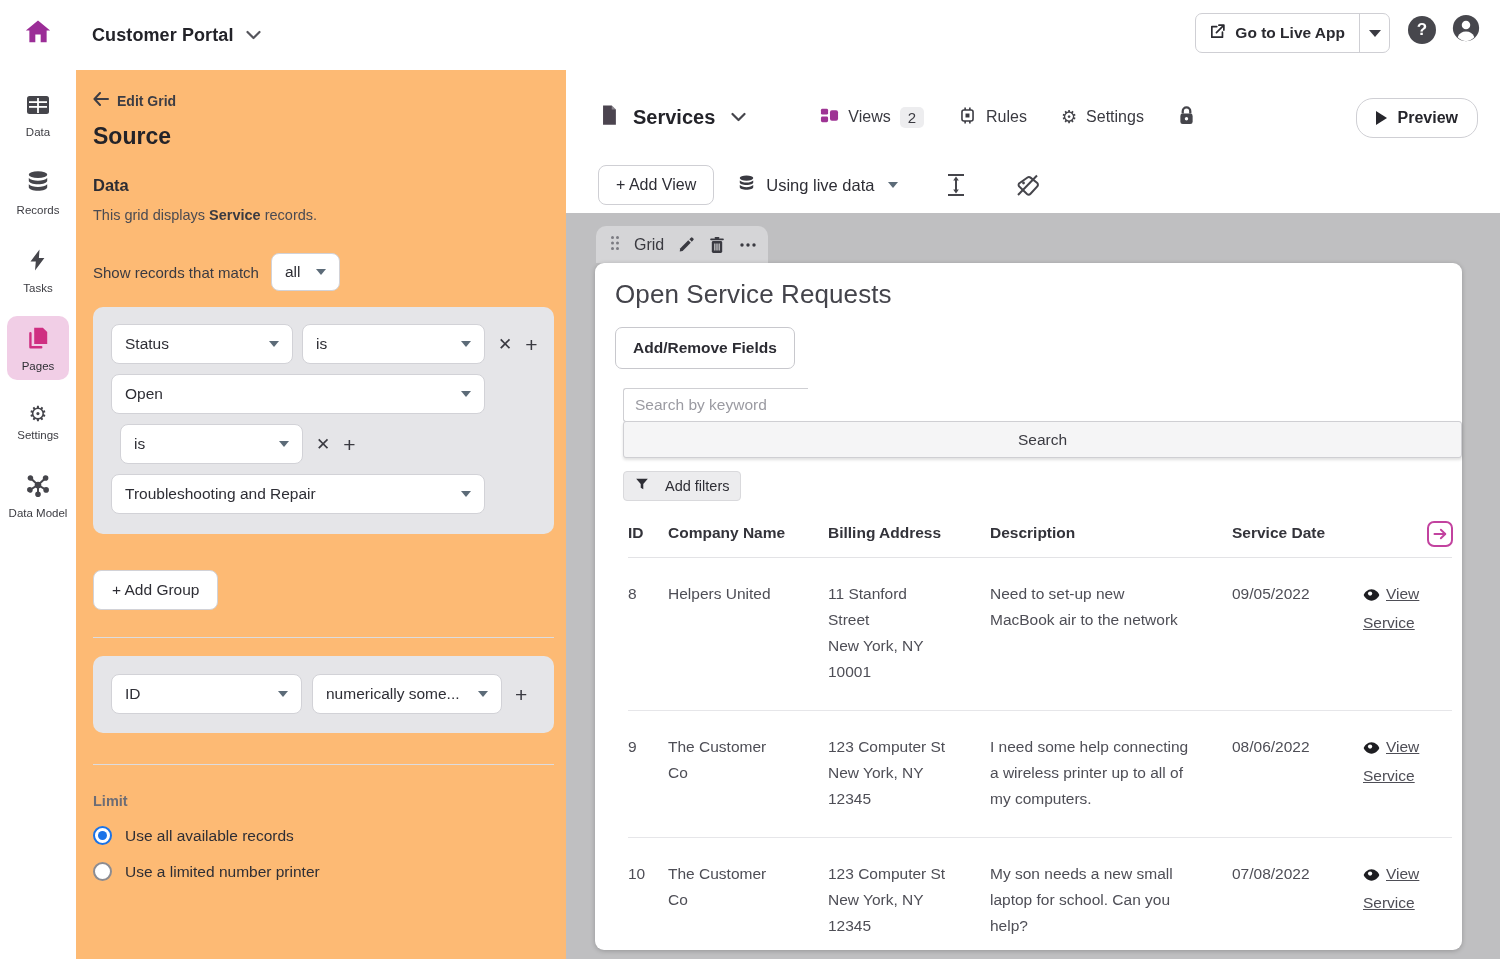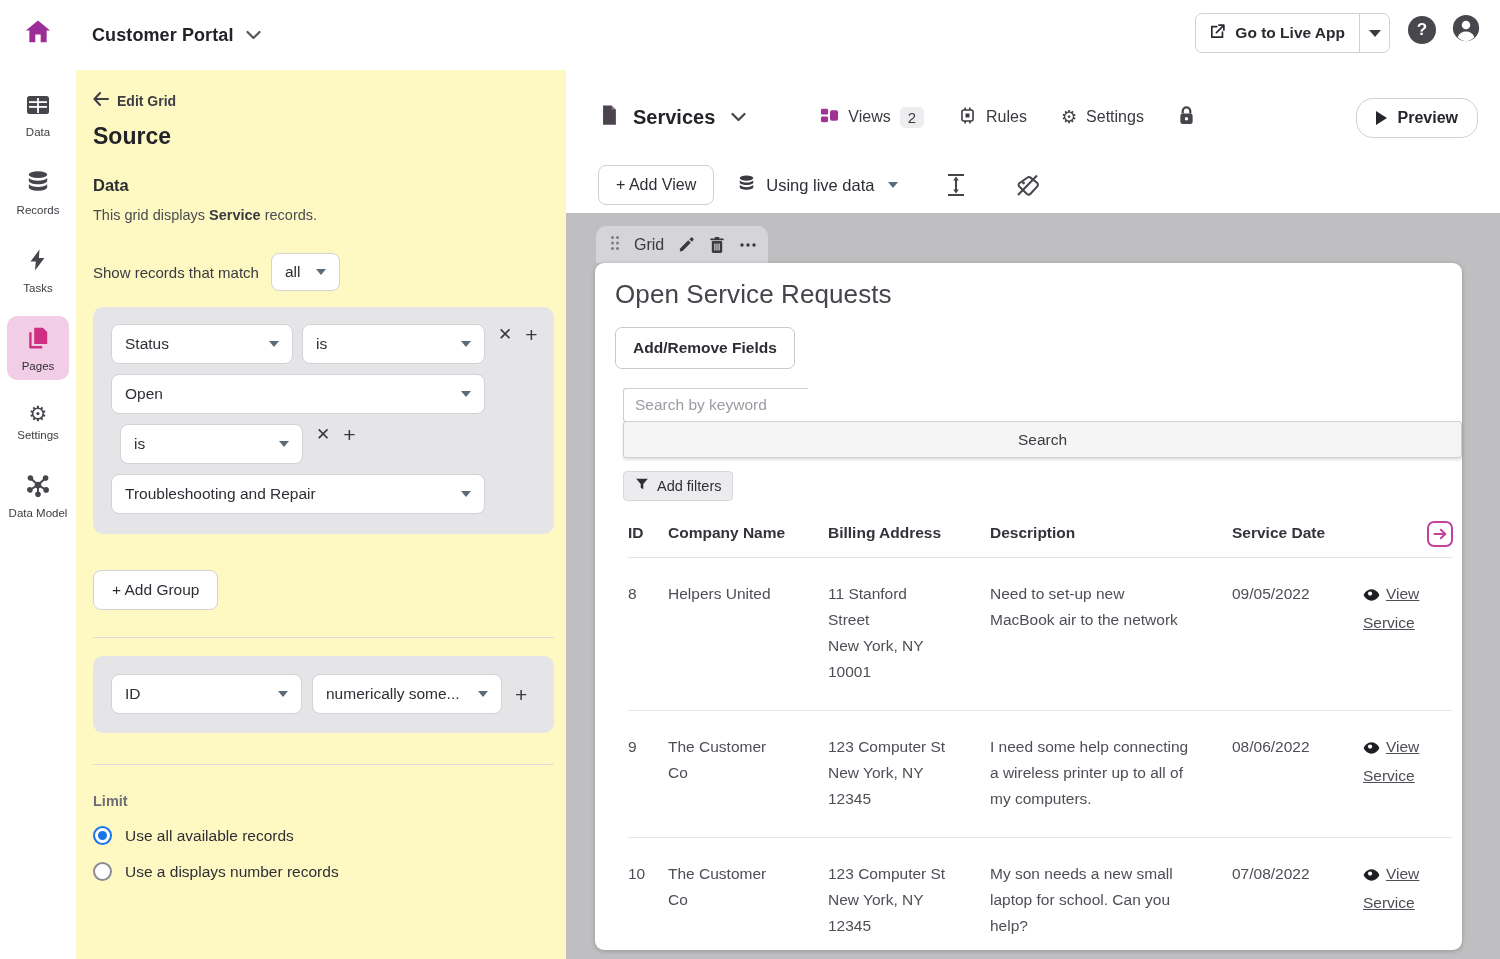--- a/index.html
+++ b/index.html
@@ -19,34 +19,34 @@
   .acct-pos { right:20px; background:transparent; }
 
   
   .rail { position:absolute; left:0; top:70px; width:76px; height:889px; background:#fff; display:flex; flex-direction:column; align-items:center; padding-top:14px; }
   .rail-item { width:62px; padding:9px 0 8px; margin-bottom:14px; display:flex; flex-direction:column; align-items:center; gap:5px; border-radius:10px; cursor:pointer; }
   .rail-item .lbl { font-size:11.5px; color:#3c3c42; }
   .rail-item.active { background:#f1cee6; }
   .rail-item.active .lbl { color:#2f2f35; }
 
   
-  .panel { position:absolute; left:76px; top:70px; width:490px; height:889px; background:#fef9c3; padding:22px 18px 0 17px; }
+  .panel { position:absolute; left:76px; top:70px; width:490px; height:889px; background:#fdba74; padding:22px 18px 0 17px; }
   .back-link { display:flex; align-items:center; gap:8px; font-size:14px; font-weight:600; color:#3d3d44; cursor:pointer; }
   .panel-title { margin-top:14px; font-size:23px; font-weight:700; color:#232329; }
   .section-h { margin-top:26px; font-size:16.5px; font-weight:700; color:#2c2c33; }
   .panel-desc { margin-top:12px; font-size:14.5px; color:#4b4b52; }
   .panel-desc b { color:#3a3a41; }
   .match-row { margin-top:30px; display:flex; align-items:center; gap:12px; font-size:15px; color:#3a3a41; }
 
   .select { background:#fff; border:1px solid #d2d2d7; border-radius:8px; height:40px; display:flex; align-items:center; justify-content:space-between; padding:0 13px; font-size:15.5px; color:#2e2e35; cursor:pointer; }
   .select .caret { width:0; height:0; border-left:5px solid transparent; border-right:5px solid transparent; border-top:6px solid #5c6b78; margin-left:8px; flex:none; }
   .sel-all { width:69px; height:38px; }
 
   .filter-group { margin-top:16px; width:461px; background:#e5e5e8; border-radius:10px; padding:17px 0 20px 18px; }
-  .f-row { display:flex; align-items:flex-start; margin-bottom:10px; }
+  .f-row { display:flex; align-items:center; margin-bottom:10px; }
   .f-field { width:182px; }
   .f-op { width:183px; margin-left:9px; }
   .f-val { width:374px; }
   .row-x { margin-left:13px; font-size:17px; color:#3a3a41; cursor:pointer; }
   .row-p { margin-left:13px; font-size:21px; color:#3a3a41; cursor:pointer; line-height:1; }
 
   .add-group { margin-top:36px; display:inline-block; background:#fff; border:1px solid #d2d2d7; border-radius:8px; padding:10px 18px; font-size:15.5px; color:#2e2e35; cursor:pointer; }
   .hr { margin-top:27px; border-top:1px solid #dcdcdf; width:461px; }
   .sort-box { margin-top:18px; width:461px; background:#e5e5e8; border-radius:10px; padding:18px 0 19px 18px; display:flex; align-items:center; }
   .s-field { width:191px; }
@@ -79,21 +79,21 @@
   .grid-tab { position:absolute; left:30px; top:13px; width:172px; height:37px; background:#d5d5d7; border-radius:10px 10px 0 0; display:flex; align-items:center; padding:0 14px; gap:14px; }
   .grid-tab .g-lbl { font-size:16px; color:#3a3a40; }
   .tab-ic { cursor:pointer; display:flex; }
   .grid-card { position:absolute; left:29px; top:50px; width:867px; height:687px; background:#fff; border-radius:9px; box-shadow:0 1px 5px rgba(0,0,0,.22); padding:16px 0 0 20px; }
   .grid-title { font-size:26px; color:#44444b; letter-spacing:.1px; }
   .arf-btn { margin-top:17px; display:inline-block; background:#fff; border:1px solid #c8c8cd; border-radius:7px; padding:11px 17px; font-size:15.5px; font-weight:600; color:#2c2c33; cursor:pointer; }
   .search-row { margin-top:19px; margin-left:8px; display:flex; align-items:stretch;flex-direction:column; }
   .search-input { width:185px; height:34px; border:1px solid #cfcfd3; border-right:none; border-radius:3px 0 0 3px; padding:0 11px; font-size:15.5px; color:#2e2e35; font-family:"Liberation Sans",sans-serif; }
   .search-input::placeholder { color:#9b9ba2; }
   .search-btn { height:37px; margin-top:-1px; background:#f5f5f6; border:1px solid #cfcfd3; border-radius:3px; padding:0 15px; font-size:15.5px; color:#3a3a41; cursor:pointer; box-shadow:0 2px 3px rgba(0,0,0,.12); font-family:"Liberation Sans",sans-serif; }
-  .addf-btn { margin-top:13px; margin-left:8px; display:inline-flex; align-items:center; gap:8px; background:#ececee; border:1px solid #d9d9dc; border-radius:4px; padding:5px 11px 6px; font-size:14.5px; color:#2e2e35; cursor:pointer; }
+  .addf-btn { margin-top:13px; margin-left:8px; display:inline-flex; align-items:center; gap:16px; background:#ececee; border:1px solid #d9d9dc; border-radius:4px; padding:5px 11px 6px; font-size:14.5px; color:#2e2e35; cursor:pointer; }
 
   .tbl { margin-left:13px; margin-top:23px; width:824px; }
   .t-head, .t-row { display:grid; grid-template-columns:40px 160px 162px 242px 131px 89px; }
   .t-head { font-size:15.5px; font-weight:700; color:#33333a; padding-bottom:15px; border-bottom:1px solid #e3e3e6; }
   .t-row { padding:23px 0 25px; border-bottom:1px solid #e6e6e9; font-size:15.5px; color:#4e4e56; line-height:26px; }
   .t-row .cell { padding-right:42px; }
   .t-row .c-addr { white-space:pre-line; }
   .t-row .c-act { padding-right:0; }
   .view-link { color:#4e4e56; text-decoration:underline; cursor:pointer; }
   .eye { display:inline-block; vertical-align:-3px; margin-right:6px; }
@@ -286,21 +286,21 @@
     <span class="row-p">+</span>
   </div>
   <div class="hr" style="margin-top:31px;"></div>
   <div class="limit-h">Limit</div>
   <div class="radio-row">
     <span class="radio on"></span>
     <span class="radio-lbl">Use all available records</span>
   </div>
   <div class="radio-row">
     <span class="radio"></span>
-    <span class="radio-lbl">Use a displays number records</span>
+    <span class="radio-lbl">Use a limited number printer</span>
   </div>
 </div>
 
 <div class="main">
   <div class="mh-row1">
     <span>
       <svg width="22" height="24" viewBox="0 0 24 24">
           <path fill="#4b444f" d="M5.5 1.5h9.5l4.5 4.5v16.5H5.5z"></path>
           <path fill="#fff" opacity=".35" d="M15 1.5 19.5 6H15z"></path>
         </svg>

